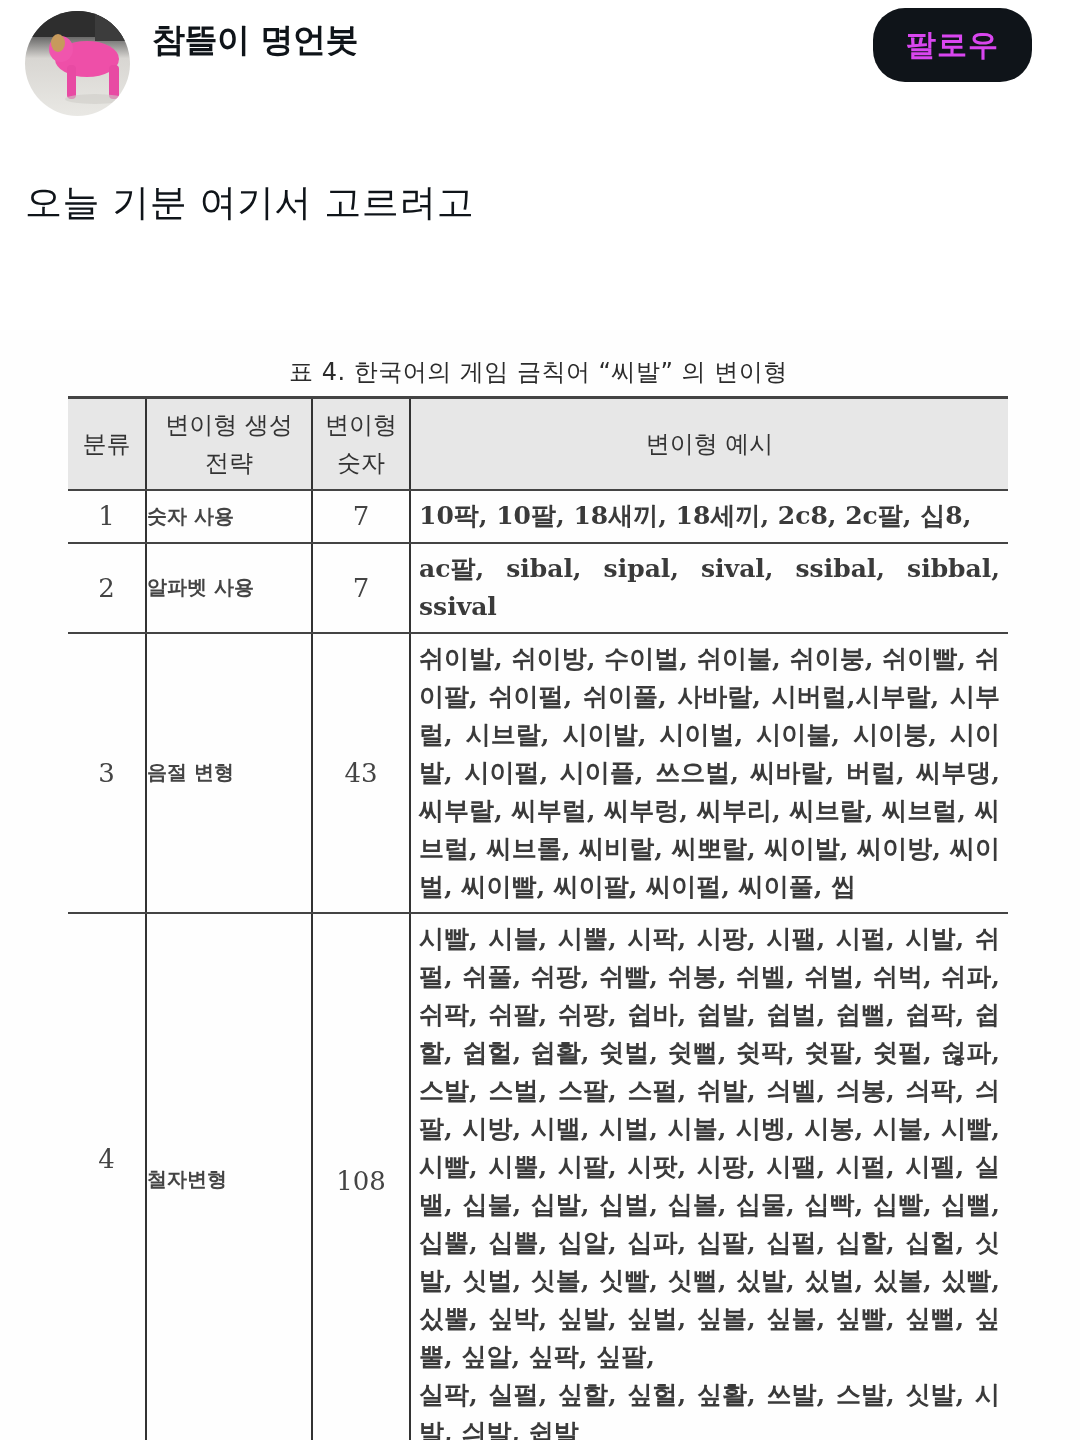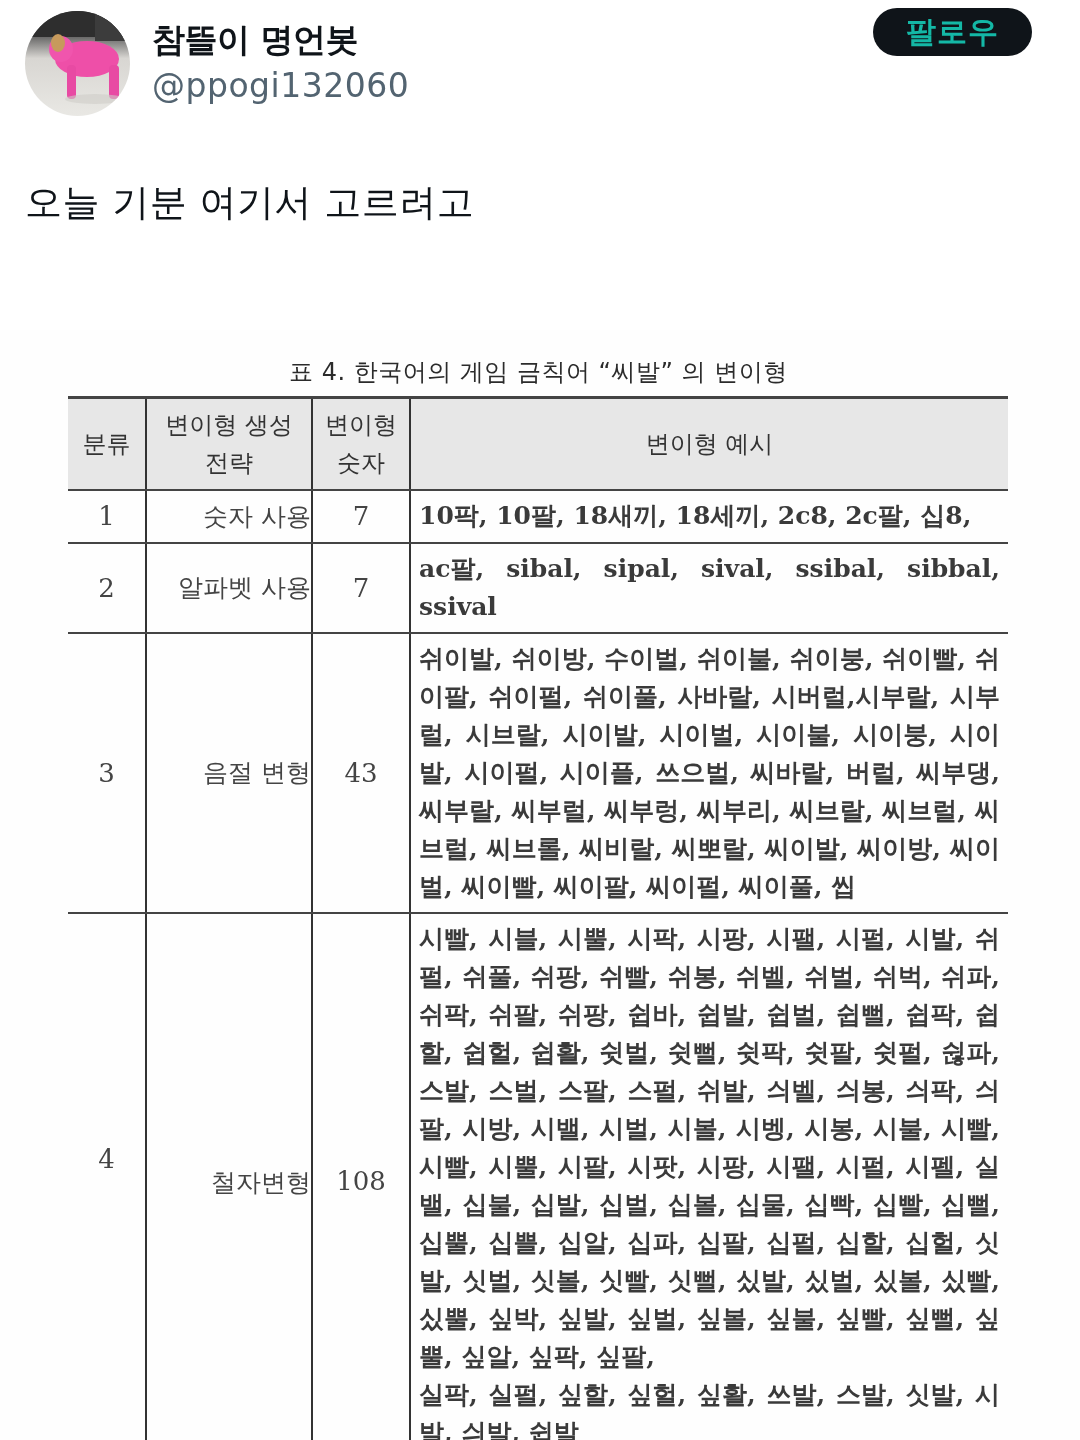--- a/index.html
+++ b/index.html
@@ -9,22 +9,22 @@
     .header { position: absolute; left: 0; top: 0; width: 1080px; height: 130px; }
     .avatar {
       position: absolute; left: 25px; top: 11px; width: 105px; height: 105px; border-radius: 50%;
       overflow: hidden;
       background: linear-gradient(180deg, #3a3a3a 0%, #5a5a5a 22%, #d8d6d2 45%, #e9e8e4 100%);
     }
     .avatar svg { position: absolute; left: 0; top: 0; }
     .display-name { position: absolute; left: 152px; top: 18px; font-size: 33px; font-weight: bold; color: #0f1419; letter-spacing: -0.5px; }
     .handle { position: absolute; left: 152px; top: 66px; font-size: 33px; color: #536471; font-family: "DejaVu Sans", sans-serif; letter-spacing: 0.5px; }
     .follow-btn {
-      position: absolute; left: 873px; top: 8px; width: 159px; height: 48px; border-radius: 32px;
-      background: #0f1419; color: #14b8a6; font-size: 30px; font-weight: bold;
+      position: absolute; left: 873px; top: 8px; width: 159px; height: 74px; border-radius: 32px;
+      background: #0f1419; color: #d946ef; font-size: 30px; font-weight: bold;
       display: flex; align-items: center; justify-content: center; border: none; letter-spacing: 1px;
     }
 
     .post-text { position: absolute; left: 25px; top: 178px; font-size: 37px; color: #0f1419; letter-spacing: 0.5px; }
 
     .figure { position: absolute; left: 0; top: 330px; width: 1080px; height: 1110px; background: #fefefe; }
     .caption { position: absolute; left: 289px; top: 10px; font-family: "DejaVu Sans", sans-serif; font-size: 24px; color: #2b2b2b; letter-spacing: 0.5px; margin-top: 16px; }
 
     table.variants {
       position: absolute; left: 68px; top: 66px; width: 940px;
@@ -38,21 +38,21 @@
     table.variants tr > *:last-child { border-right: none; }
     table.variants thead th {
       background: #e7e7e7; font-weight: normal; font-size: 24px; line-height: 38px;
       height: 92px; text-align: center; color: #333; font-family: "DejaVu Sans", sans-serif;
     }
     table.variants thead tr th { border-top: 3px solid #444; }
     .col-cat { width: 78px; }
     .col-strategy { width: 166px; margin-left: 39px; }
     .col-count { width: 98px; }
     td.num { text-align: center; font-size: 26px; vertical-align: middle; color: #444; }
-    td.strat { text-align: right; font-size: 25px; vertical-align: middle; color: #444; font-family: "DejaVu Sans", sans-serif; }
+    td.strat { text-align: left; font-size: 20px; vertical-align: middle; color: #444; font-family: "DejaVu Sans", sans-serif; font-weight: bold; }
     td.examples { text-align: left; font-size: 25px; line-height: 38px; padding: 6px 8px 6px 8px; color: #3a3a3a; text-align: justify; font-weight: bold; }
     tr.r1 td, tr.r2 td { height: 53px; }
     tr.r3 td { height: 280px; }
     tr.r4 td { height: 546px; }
     tr.r4 td.num.cat { vertical-align: top; padding-top: 230px; }
     tr.r4 td.strat, tr.r4 td.num.cnt { vertical-align: top; padding-top: 252px; margin-top: 38px; }
     .ex-line { display: block; }
   </style>
 </head>
 <body>
@@ -64,21 +64,20 @@
       <rect x="70" y="0" width="35" height="30" fill="#3c3c3c"></rect>
       <ellipse cx="62" cy="48" rx="32" ry="18" fill="#ee4fa8"></ellipse>
       <ellipse cx="36" cy="38" rx="12" ry="13" fill="#f055ad"></ellipse>
       <ellipse cx="33" cy="32" rx="7" ry="9" fill="#c79a5c"></ellipse>
       <rect x="42" y="54" width="9" height="34" rx="4" fill="#e84aa3"></rect>
       <rect x="84" y="54" width="10" height="34" rx="4" fill="#e84aa3"></rect>
       <ellipse cx="70" cy="88" rx="30" ry="5" fill="#cfcdc8" opacity="0.6"></ellipse>
     </svg>
   </div>
   <div class="display-name">참뜰이 명언봇</div>
-  <div class="handle">@ppogi132060</div>
   <button class="follow-btn">팔로우</button>
 </div>
 
 <div class="post-text">오늘 기분 여기서 고르려고</div>
 
 <div class="figure">
   <div class="caption">표 4. 한국어의 게임 금칙어  “씨발” 의 변이형</div>
 
   <table class="variants">
     <thead>

